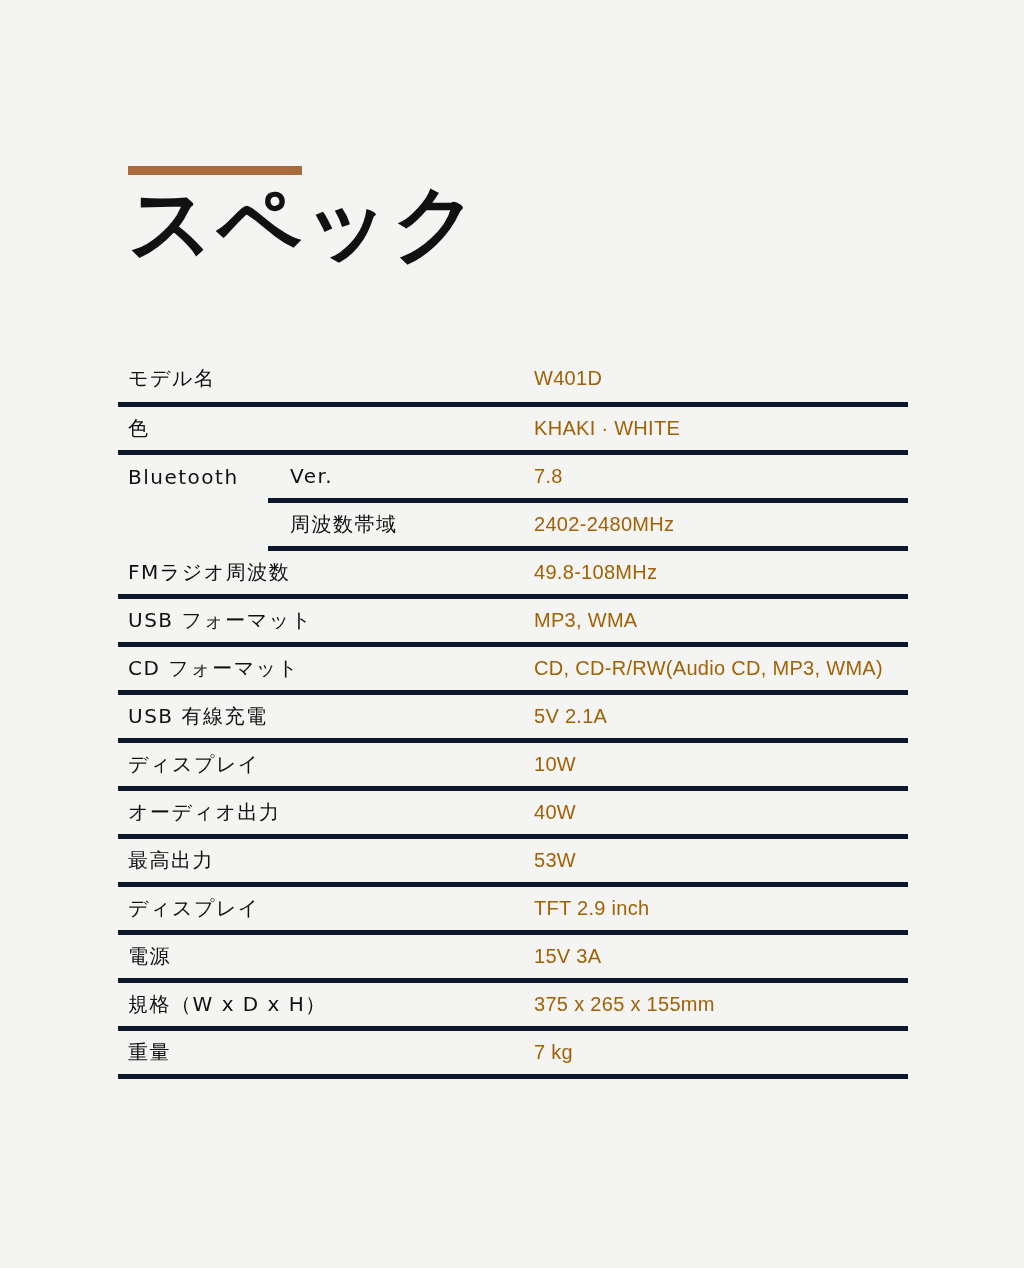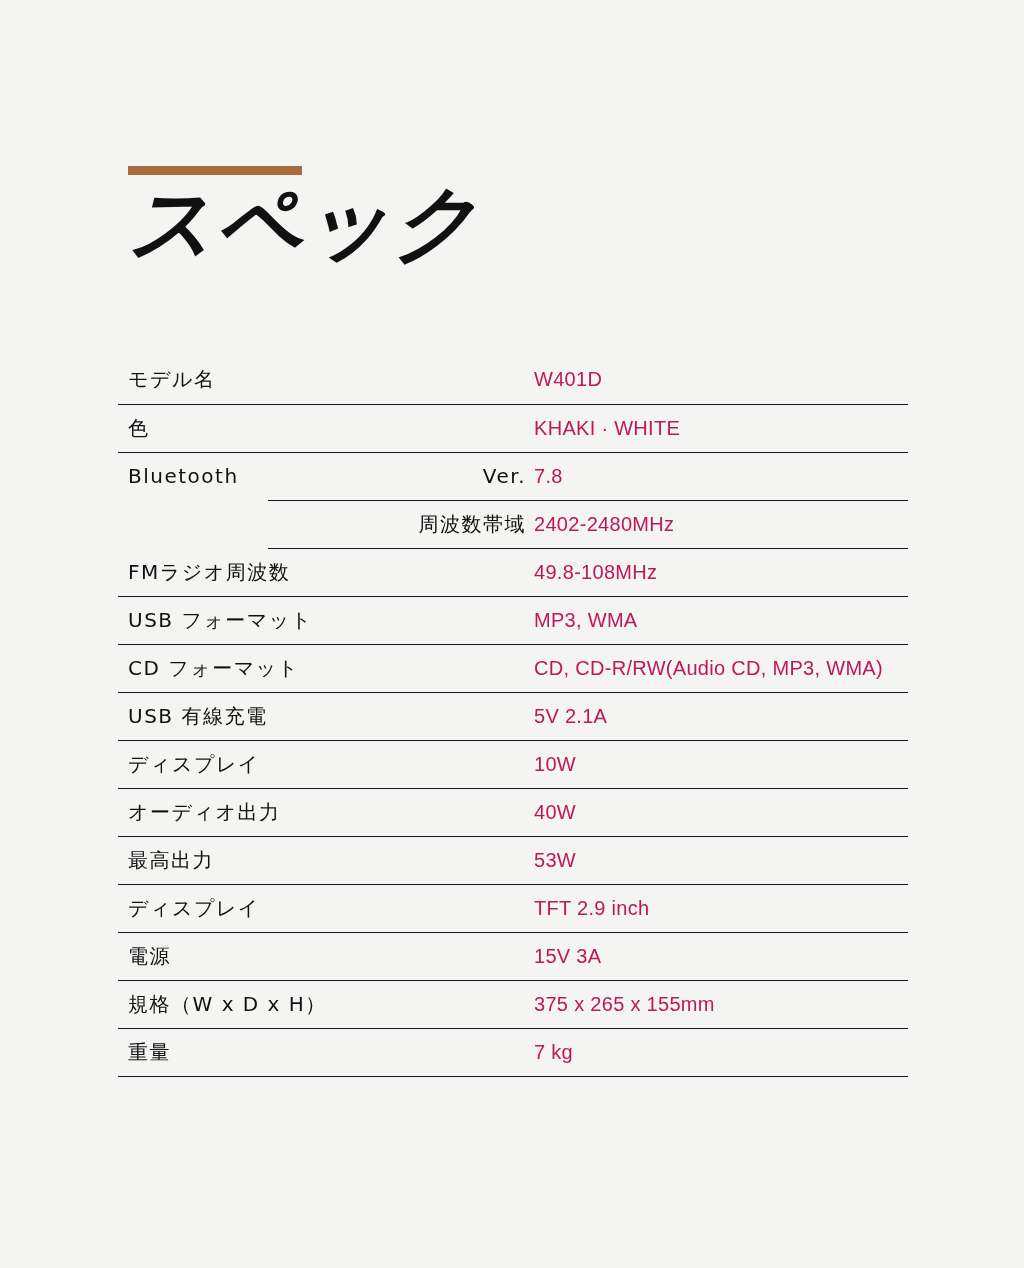--- a/index.html
+++ b/index.html
@@ -32,59 +32,57 @@
   }
   .page-title {
     margin: 0;
     padding: 0;
     font-size: 84px;
     line-height: 1.15;
     font-weight: 700;
     letter-spacing: 2px;
     color: #111111;
     font-family: "DejaVu Sans", "Liberation Sans", sans-serif;
-    font-style: italic;
   }
   .spec-table {
     position: absolute;
     left: 118px;
     top: 356px;
     width: 790px;
     border-collapse: collapse;
   }
   .spec-table tr {
     height: 48px;
   }
   .spec-table td {
-    border-bottom: 1px solid #0f172a;
+    border-bottom: 5px solid #0f172a;
     vertical-align: middle;
     padding: 0;
   }
   td.label {
     width: 140px;
     font-size: 20px;
     letter-spacing: 1.5px;
     padding-left: 10px;
     color: #111111;
     white-space: nowrap;
   }
   td.sublabel {
     width: 236px;
     font-size: 20px;
     letter-spacing: 1.5px;
     padding-left: 22px;
     color: #111111;
     white-space: nowrap;
-    text-align: right;
   }
   td.value {
     font-size: 20px;
     letter-spacing: 0.3px;
     padding-left: 8px;
-    color: #be185d;
+    color: #a16207;
     white-space: nowrap;
   }
   td.no-border {
     border-bottom: none;
     margin-top: 28px;
   }
   td.span-label {
     width: 376px;
   }
   .mono-ish {

